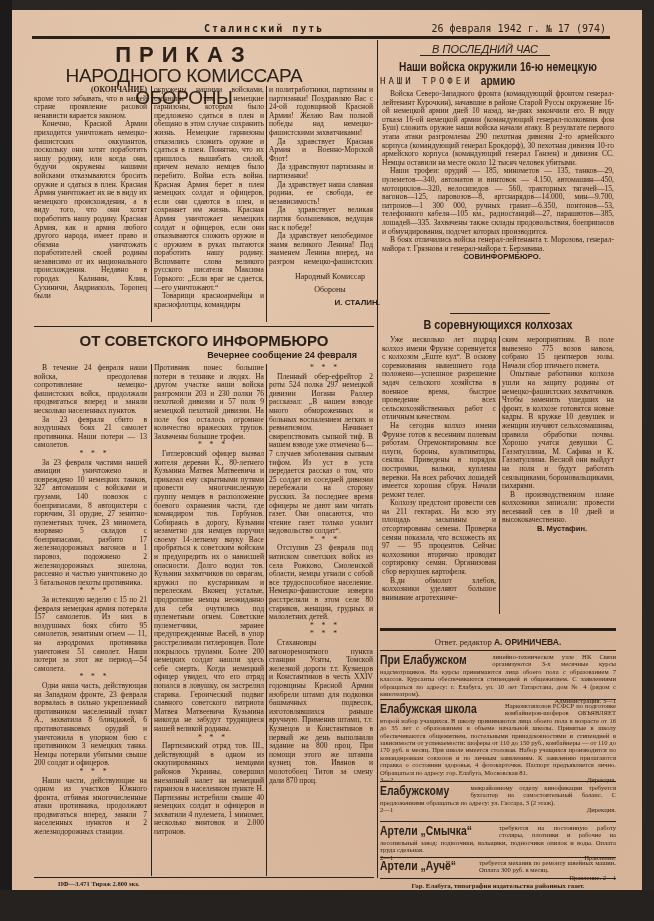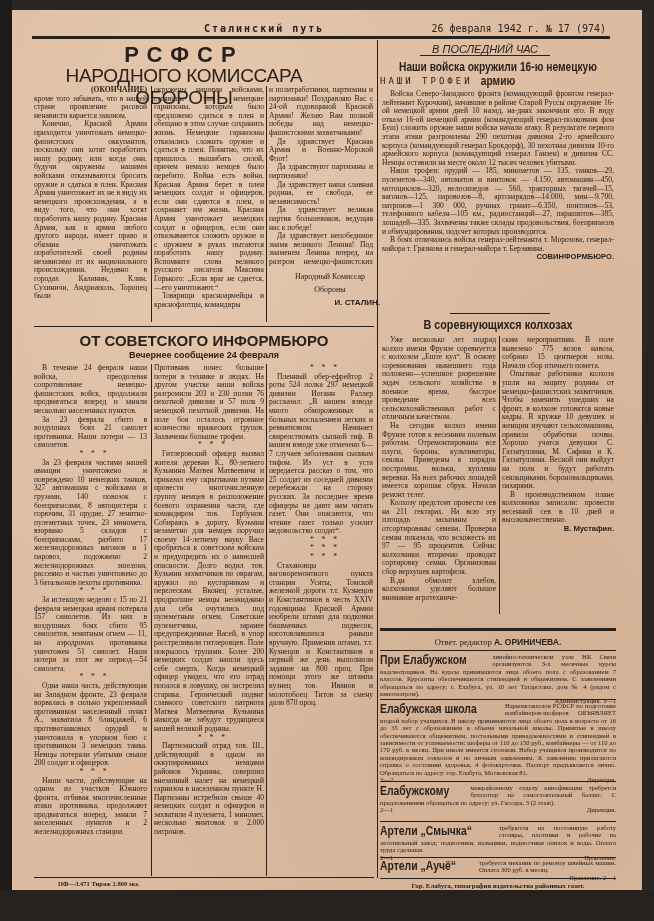--- a/index.html
+++ b/index.html
@@ -12,28 +12,28 @@
   .masthead .paper-name{position:absolute;left:170px;top:3px;letter-spacing:2px;font-weight:bold;font-family:"DejaVu Sans Mono",monospace;font-size:10px;}
   .masthead .issue{position:absolute;right:0;top:3px;font-size:10px;font-family:"DejaVu Sans Mono",monospace;}
   .rule-thick{position:absolute;height:3px;background:#2b211b;}
   .rule-thin{position:absolute;height:1px;background:#2b211b;}
   .vrule{position:absolute;width:1px;background:#2b211b;}
   .h-prikaz{position:absolute;left:34px;top:42px;width:300px;text-align:center;font-family:"Liberation Sans",sans-serif;font-weight:bold;font-size:22px;letter-spacing:8px;}
   .h-nko{position:absolute;left:34px;top:65px;width:300px;text-align:center;font-family:"Liberation Sans",sans-serif;font-size:19px;letter-spacing:-0.3px;}
   .col{position:absolute;font-size:7.6px;line-height:8.6px;text-align:justify;overflow:hidden;}
   .col p{margin:0;text-indent:8px;}
   .col .c{text-align:right;text-indent:0;}
-  .col .r{text-align:right;}
+  .col .r{text-align:center;}
   .col .b{font-weight:bold;}
   .stars{text-align:center;letter-spacing:3px;text-indent:0;}
   .kicker{position:absolute;left:420px;top:43px;width:130px;text-align:center;font-family:"Liberation Sans",sans-serif;font-style:italic;font-size:11px;border-bottom:1px solid #2b211b;}
   .h-right{position:absolute;left:380px;top:60px;width:236px;text-align:center;font-family:"Liberation Sans",sans-serif;font-weight:bold;font-size:12px;transform:scaleX(.85);transform-origin:center;}
   .h-trophy{position:absolute;left:380px;top:76px;width:236px;text-align:left;font-family:"DejaVu Sans Mono",monospace;font-size:9px;letter-spacing:3px;}
   .h-inform{position:absolute;left:34px;top:332px;width:340px;text-align:center;font-family:"Liberation Sans",sans-serif;font-weight:bold;font-size:15px;}
-  .h-inform-sub{position:absolute;left:34px;top:350px;width:340px;text-align:center;font-family:"Liberation Sans",sans-serif;font-weight:bold;font-size:9px;}
+  .h-inform-sub{position:absolute;left:17px;top:350px;width:340px;text-align:right;font-family:"Liberation Sans",sans-serif;font-weight:bold;font-size:9px;}
   .h-kolkhoz{position:absolute;left:380px;top:318px;width:236px;text-align:center;font-family:"Liberation Sans",sans-serif;font-weight:bold;font-size:12px;transform:scaleX(.9);}
   .editor{position:absolute;left:380px;top:637px;width:236px;text-align:center;font-size:8.5px;}
   .editor b{font-family:"Liberation Sans",sans-serif;}
   .ad{position:absolute;left:380px;width:236px;font-size:6.6px;line-height:7.4px;text-align:justify;}
   .ad .big{float:left;font-family:"Liberation Sans",sans-serif;font-weight:bold;font-size:13px;line-height:14px;margin-right:4px;transform:scaleX(.8);transform-origin:left;}
   .ad .meta{display:flex;justify-content:space-between;clear:both;}
   .footer-l{position:absolute;left:58px;top:880px;font-size:6.5px;font-weight:bold;}
   .footer-r{position:absolute;left:380px;top:882px;width:236px;text-align:center;font-size:6.8px;font-weight:bold;}
   .sig{position:absolute;left:280px;top:270px;width:100px;font-size:8px;text-align:center;line-height:13px;}
 </style>
@@ -43,21 +43,21 @@
 <div class="strip-l"></div>
 <div class="paper"></div>
 <div class="strip-b"></div>
 
 <div class="masthead">
   <span class="paper-name">Сталинский путь</span>
   <span class="issue">26 февраля 1942 г. № 17 (974)</span>
 </div>
 <div class="rule-thick" style="left:32px;top:36px;width:578px;"></div>
 
-<div class="h-prikaz">РСФСР</div>
+<div class="h-prikaz">ПРИКАЗ</div>
 <div class="h-nko">НАРОДНОГО КОМИССАРА ОБОРОНЫ</div>
 
 <div class="col" style="left:34px;top:86px;width:113px;height:238px;">
   <p class="c b">(ОКОНЧАНИЕ)</p>
   <p style="text-indent:0">кроме того забывать, что в нашей стране проявление расовой ненависти карается законом.</p>
   <p>Конечно, Красной Армии приходится уничтожать немецко-фашистских оккупантов, поскольку они хотят поработить нашу родину, или когда они, будучи окружены нашими войсками отказываются бросить оружие и сдаться в плен. Красная Армия уничтожает их не в виду их немецкого происхождения, а в виду того, что они хотят поработить нашу родину. Красная Армия, как и армия любого другого народа, имеет право и обязана уничтожать поработителей своей родины независимо от их национального происхождения. Недавно в городах Калинин, Клин, Сухиничи, Андриаполь, Торопец были</p>
 </div>
 <div class="vrule" style="left:151px;top:86px;height:236px;"></div>
 <div class="col" style="left:154px;top:86px;width:110px;height:238px;">
   <p style="text-indent:0">окружены нашими войсками, стоявшие там немецкие гарнизоны, которым было предложено сдаться в плен и обещано в этом случае сохранить жизнь. Немецкие гарнизоны отказались сложить оружие и сдаться в плен. Понятно, что их пришлось вышибать силой, причем немало немцев было перебито. Война есть война. Красная Армия берет в плен немецких солдат и офицеров, если они сдаются в плен, и сохраняет им жизнь. Красная Армия уничтожает немецких солдат и офицеров, если они отказываются сложить оружие и с оружием в руках пытаются поработить нашу родину. Вспомните слова великого русского писателя Максима Горького: „Если враг не сдается,—его уничтожают.“</p>
@@ -181,20 +181,21 @@
   <p class="stars">* * *</p>
   <p>Гитлеровский офицер вызвал жителя деревни К., 80-летнего Кузьмина Матвея Матвеевича и приказал ему скрытными путями провести многочисленную группу немцев в расположение боевого охранения части, где командиром тов. Горбунов. Собираясь в дорогу, Кузьмин незаметно для немцев поручил своему 14-летнему внуку Васе пробраться к советским войскам и предупредить их о нависшей опасности. Долго водил тов. Кузьмин захватчиков по оврагам, кружил по кустарникам и перелескам. Вконец усталые, продрогшие немцы неожиданно для себя очутились под пулеметным огнем. Советские пулеметчики, заранее предупрежденные Васей, в упор расстреливали гитлеровцев. Поле покрылось трупами. Более 200 немецких солдат нашли здесь себе смерть. Когда немецкий офицер увидел, что его отряд попался в ловушку, он застрелил старика. Героический подвиг славного советского патриота Матвея Матвеевича Кузьмина никогда не забудут трудящиеся нашей великой родины.</p>
   <p class="stars">* * *</p>
   <p>Партизанский отряд тов. Ш., действующий в одном из оккупированных немцами районов Украины, совершил внезапный налет на немецкий гарнизон в населенном пункте Н. Партизаны истребили свыше 40 немецких солдат и офицеров и захватили 4 пулемета, 1 миномет, несколько винтовок и 2.000 патронов.</p>
 </div>
 <div class="vrule" style="left:266px;top:364px;height:512px;"></div>
 <div class="col" style="left:269px;top:364px;width:104px;height:512px;">
   <p class="stars">* * *</p>
   <p>Пленный обер-ефрейтор 2 роты 524 полка 297 немецкой дивизии Иоганн Раллер рассказал: „В нашем взводе много обмороженных и больных воспалением легких и ревматизмом. Начинает свирепствовать сыпной тиф. В нашем взводе уже отмечено 6—7 случаев заболевания сыпным тифом. Из уст в уста передается рассказ о том, что 25 солдат из соседней дивизии перебежали на сторону русских. За последнее время офицеры не дают нам читать газет. Они опасаются, что чтение газет только усилит недовольство солдат“.</p>
   <p class="stars">* * *</p>
+  <p>Отступив 23 февраля под натиском советских войск из села Рожково, Смоленской области, немцы угнали с собой все трудоспособное население. Немецко-фашистские изверги расстреляли в этом селе 80 стариков, женщин, грудных и малолетних детей.</p>
   <p class="stars">* * *</p>
   <p class="stars">* * *</p>
   <p>Стахановцы вагоноремонтного пункта станции Усяты, Томской железной дороги т.т. Кузнецов и Константинов в честь XXIV годовщины Красной Армии изобрели штамп для подковки башмачных подвесок, изготовлявшихся раньше вручную. Применив штамп, т.т. Кузнецов и Константинов в первый же день выполнили задание на 800 проц. При помощи этого же штампа кузнец тов. Иванов и молотобоец Титов за смену дали 870 проц.</p>
 </div>
 <div class="rule-thin" style="left:34px;top:877px;width:340px;"></div>
 
 <div class="footer-l">ПФ—3.471 Тираж 2.800 экз.</div>
 <div class="footer-r">Гор. Елабуга, типография издательства районных газет.</div>
 
 </body></html>

